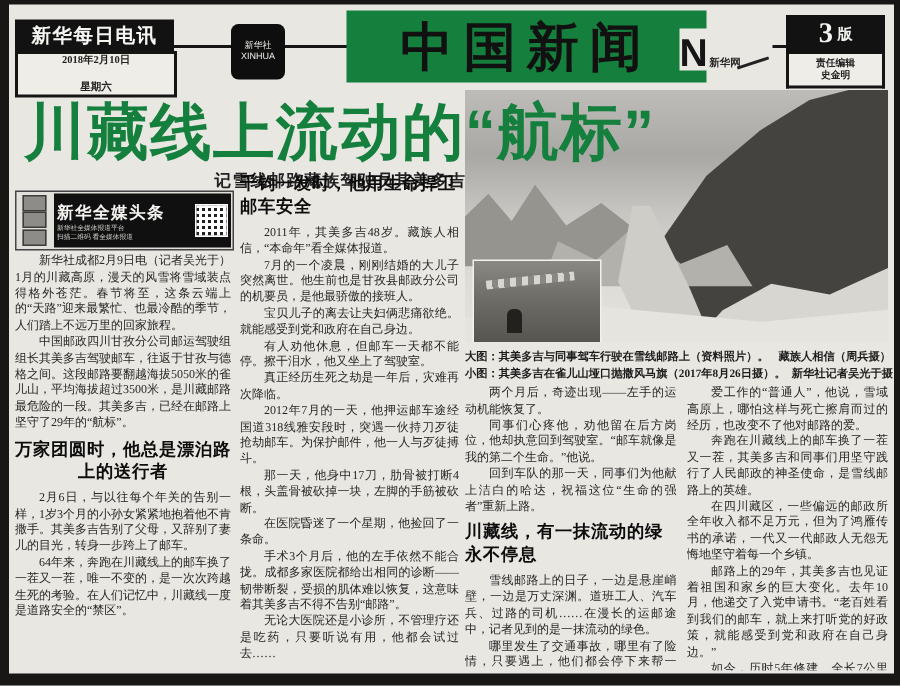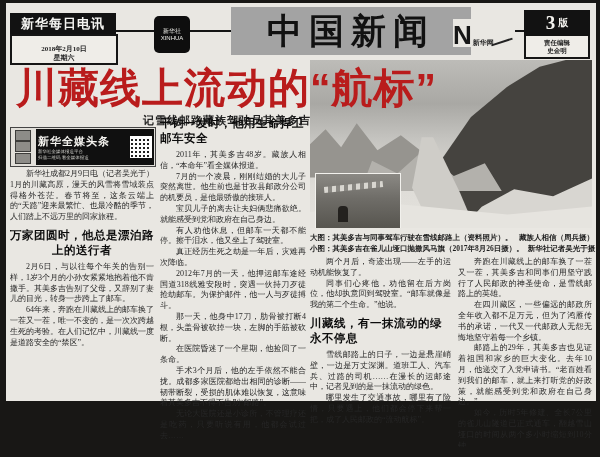--- a/index.html
+++ b/index.html
@@ -2,45 +2,45 @@
 <html><head>
 <meta charset="utf-8">
 <style>
   html,body{margin:0;padding:0;}
   body{
     width:600px;height:457px;overflow:hidden;position:relative;
     background:#181715;
     font-family:"Liberation Serif", serif;
   }
   .page{
-    position:absolute;left:6px;top:3px;width:590px;height:398px;
+    position:absolute;left:6px;top:3px;width:590px;height:446px;
     background:#e9e7e2;color:#222;
   }
   
   .hdr-line{position:absolute;left:106px;top:27px;width:420px;height:2px;background:#151515;}
   .masthead-box{
     position:absolute;left:4px;top:10px;width:106px;height:21px;
     background:#121212;color:#f5f5f2;font-weight:bold;font-size:13px;
     display:flex;align-items:center;justify-content:center;letter-spacing:1px;
     font-family:"Liberation Sans",sans-serif;
   }
   .date-box{
     position:absolute;left:4px;top:31px;width:104px;height:27px;
     border:2px solid #151515;background:#efede8;
-    display:flex;flex-direction:column;align-items:center;justify-content:flex-end;
+    display:flex;flex-direction:column;align-items:center;justify-content:space-between;
     font-size:7px;font-weight:bold;line-height:9px;
   }
   .agency-logo{
     position:absolute;left:148px;top:13px;width:36px;height:37px;background:#0e0e0e;
     border-radius:5px;color:#efefea;display:flex;flex-direction:column;
     align-items:center;justify-content:center;font-size:6px;line-height:7px;
     font-family:"Liberation Sans",sans-serif;
   }
   .section-title{
-    position:absolute;left:225px;top:4px;width:240px;height:48px;background:#a3a3a3;
+    position:absolute;left:225px;top:4px;width:240px;height:48px;background:#15803d;
     display:flex;align-items:center;justify-content:center;
     font-size:35px;font-weight:900;letter-spacing:7px;color:#111;
     font-family:"Liberation Serif",serif;
   }
   .net-logo{
     position:absolute;left:447px;top:16px;width:62px;height:28px;background:#e9e7e2;
     display:flex;align-items:flex-end;font-family:"Liberation Sans",sans-serif;
   }
   .net-logo .n{font-size:26px;font-weight:900;color:#161616;line-height:24px;}
   .net-logo .sub{font-size:7px;font-weight:bold;color:#2a2a2a;line-height:8px;margin-left:1px;}
@@ -54,21 +54,21 @@
   .edition-top .num{font-size:19px;font-weight:bold;font-family:"Liberation Serif",serif;}
   .edition-top .ban{font-size:10px;font-weight:bold;}
   .edition-bottom{
     height:21px;border:2px solid #151515;border-top:none;background:#efede8;
     display:flex;flex-direction:column;align-items:center;justify-content:center;
     font-size:6.5px;font-weight:bold;line-height:8px;
   }
   
   .headline{
     position:absolute;left:10px;top:58px;width:436px;height:50px;z-index:5;
-    font-size:41px;font-weight:900;color:#b91c1c;letter-spacing:1px;white-space:nowrap;
+    font-size:41px;font-weight:900;color:#15803d;letter-spacing:1px;white-space:nowrap;
     font-family:"Liberation Sans",sans-serif;
   }
   .subtitle{
     position:absolute;left:96px;top:110px;width:250px;text-align:center;
     font-size:11px;font-weight:bold;color:#222;letter-spacing:1px;
   }
   
   .banner{
     position:absolute;left:4px;top:124px;width:144px;height:38px;
     border:1px solid #444;background:#e2e0da;display:flex;align-items:stretch;
@@ -231,20 +231,21 @@
     </div>
     <div class="cap-row">
       <span>小图：其美多吉在雀儿山垭口抛撒风马旗（2017年8月26日摄）。</span>
       <span class="credit">新华社记者吴光于摄</span>
     </div>
   </div>
 
   <div class="col" id="col1">
     <div>
         <p class="para">新华社成都2月9日电（记者吴光于）1月的川藏高原，漫天的风雪将雪域装点得格外苍茫。春节将至，这条云端上的“天路”迎来最繁忙、也最冷酷的季节，人们踏上不远万里的回家旅程。</p>
+        <p class="para">中国邮政四川甘孜分公司邮运驾驶组组长其美多吉驾驶邮车，往返于甘孜与德格之间。这段邮路要翻越海拔5050米的雀儿山，平均海拔超过3500米，是川藏邮路最危险的一段。其美多吉，已经在邮路上坚守了29年的“航标”。</p>
       </div>
     <div class="subhead center">万家团圆时，他总是漂泊路上的送行者</div>
     <div>
         <p class="para">2月6日，与以往每个年关的告别一样，1岁3个月的小孙女紧紧地抱着他不肯撒手。其美多吉告别了父母，又辞别了妻儿的目光，转身一步跨上了邮车。</p>
         <p class="para">64年来，奔跑在川藏线上的邮车换了一茬又一茬，唯一不变的，是一次次跨越生死的考验。在人们记忆中，川藏线一度是道路安全的“禁区”。</p>
       </div>
   </div>
 
   <div class="col" id="col2">
     <div class="subhead">千钧一发时，他用生命捍卫邮车安全</div>
@@ -259,30 +260,32 @@
         <p class="para">在医院昏迷了一个星期，他捡回了一条命。</p>
         <p class="para">手术3个月后，他的左手依然不能合拢。成都多家医院都给出相同的诊断——韧带断裂，受损的肌体难以恢复，这意味着其美多吉不得不告别“邮路”。</p>
         <p class="para">无论大医院还是小诊所，不管理疗还是吃药，只要听说有用，他都会试过去……</p>
       </div>
   </div>
 
   <div class="col" id="col3">
     <div>
         <p class="para">两个月后，奇迹出现——左手的运动机能恢复了。</p>
         <p class="para">同事们心疼他，劝他留在后方岗位，他却执意回到驾驶室。“邮车就像是我的第二个生命。”他说。</p>
+        <p class="para">回到车队的那一天，同事们为他献上洁白的哈达，祝福这位“生命的强者”重新上路。</p>
       </div>
     <div class="subhead">川藏线，有一抹流动的绿永不停息</div>
     <div>
         <p class="para">雪线邮路上的日子，一边是悬崖峭壁，一边是万丈深渊。道班工人、汽车兵、过路的司机……在漫长的运邮途中，记者见到的是一抹流动的绿色。</p>
         <p class="para">哪里发生了交通事故，哪里有了险情，只要遇上，他们都会停下来帮一把，成了人民邮政的“流动航标”。</p>
       </div>
   </div>
 
   <div class="col" id="col4">
     <div>
+        <p class="para">爱工作的“普通人”，他说，雪域高原上，哪怕这样与死亡擦肩而过的经历，也改变不了他对邮路的爱。</p>
         <p class="para">奔跑在川藏线上的邮车换了一茬又一茬，其美多吉和同事们用坚守践行了人民邮政的神圣使命，是雪线邮路上的英雄。</p>
         <p class="para">在四川藏区，一些偏远的邮政所全年收入都不足万元，但为了鸿雁传书的承诺，一代又一代邮政人无怨无悔地坚守着每一个乡镇。</p>
         <p class="para">邮路上的29年，其美多吉也见证着祖国和家乡的巨大变化。去年10月，他递交了入党申请书。“老百姓看到我们的邮车，就上来打听党的好政策，就能感受到党和政府在自己身边。”</p>
         <p class="para">如今，历时5年修建、全长7公里的雀儿山隧道已正式通车，翻越雪山垭口的时间从两个多小时缩短到10分钟。</p>
       </div>
   </div>
 
 </div>
 
 </body></html>

